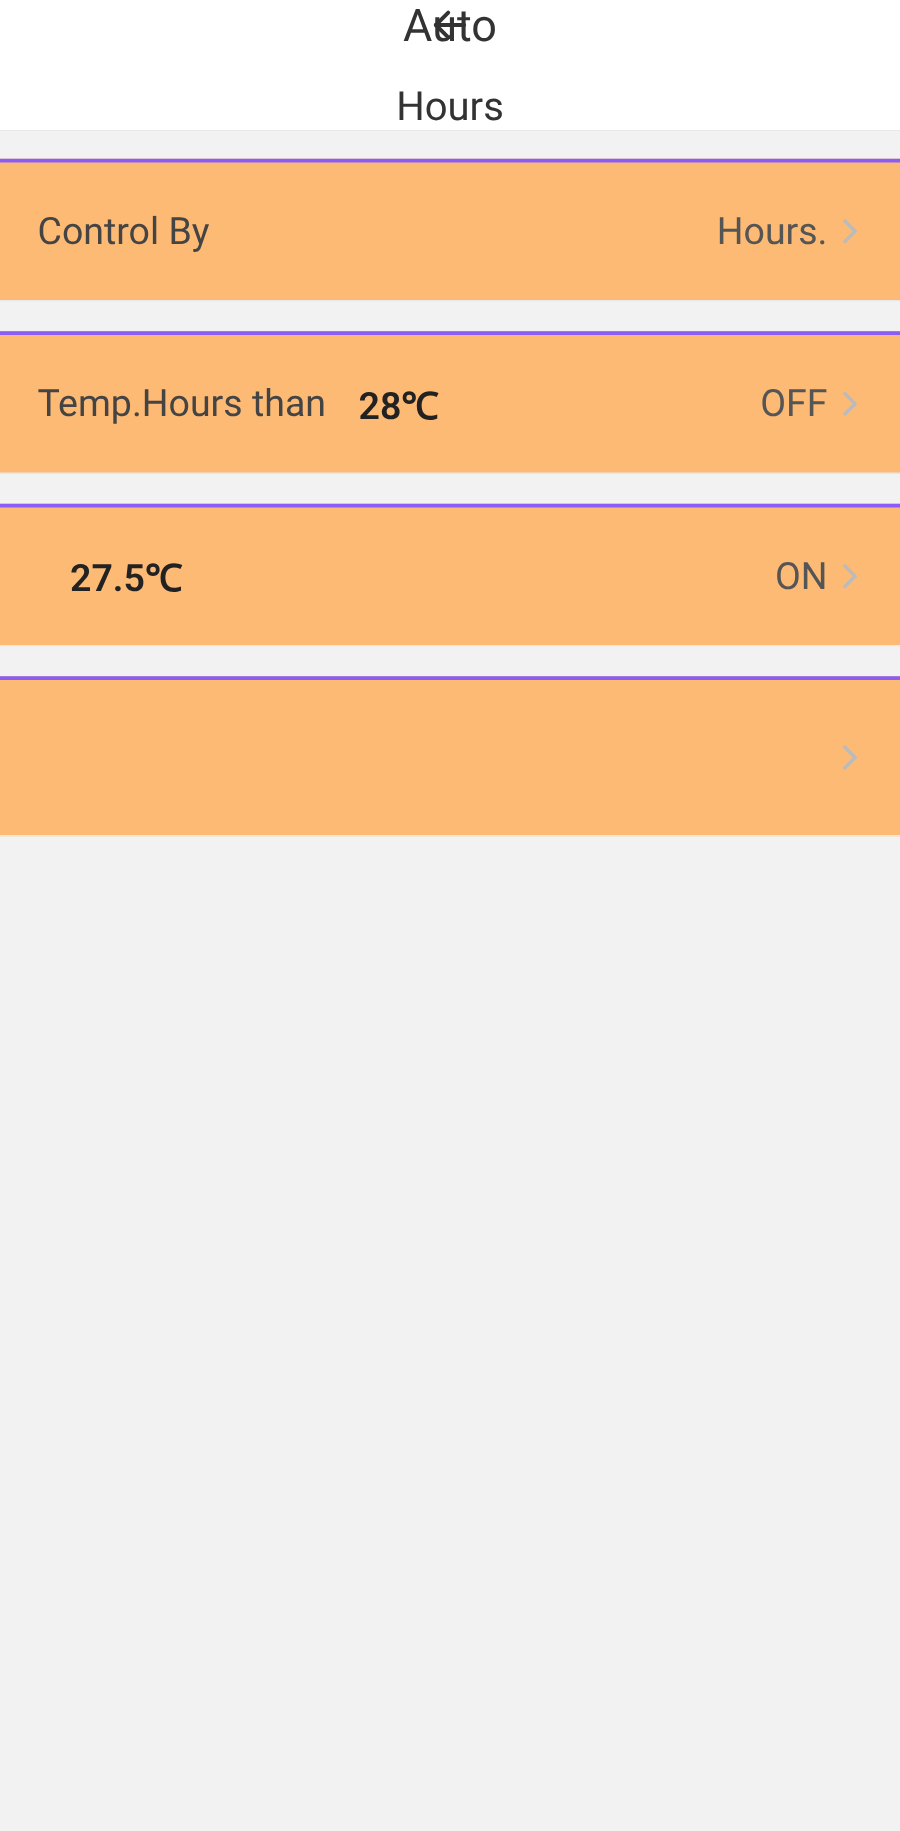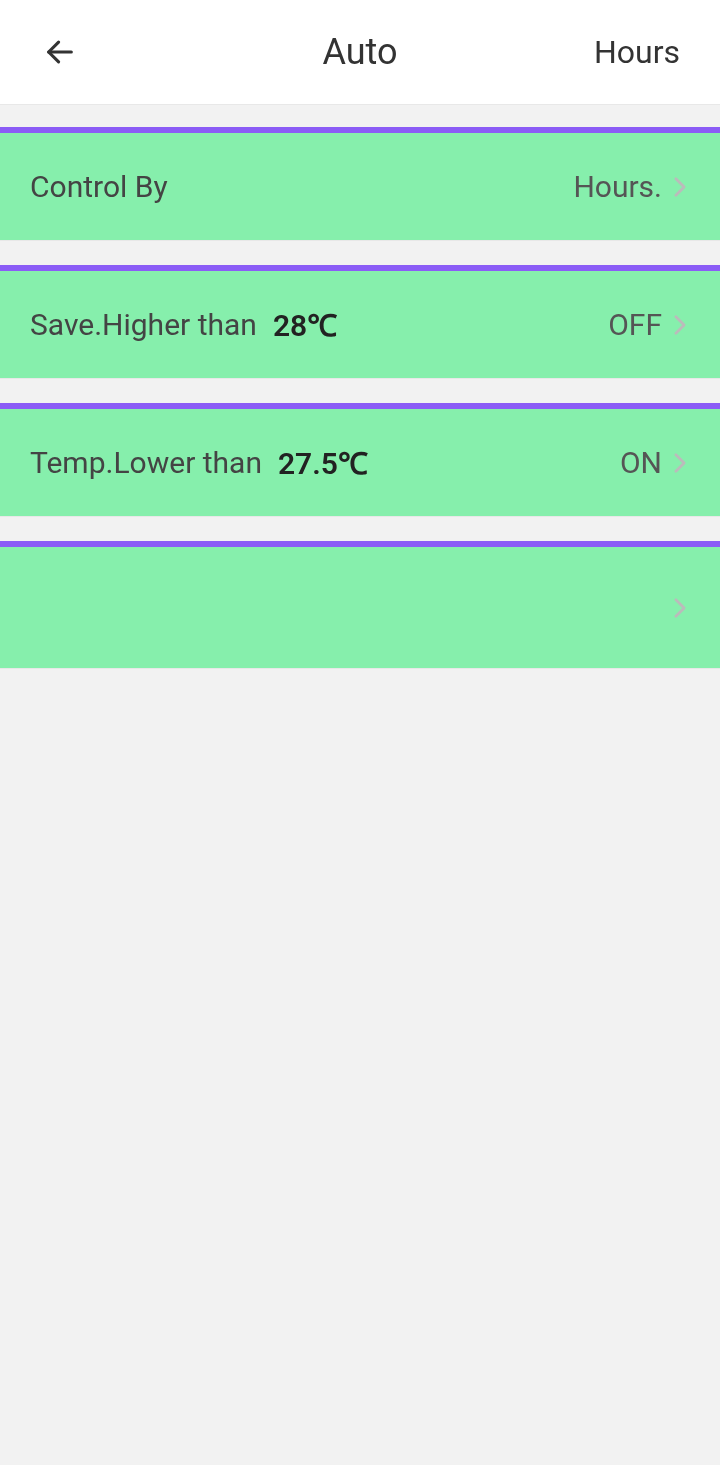--- a/index.html
+++ b/index.html
@@ -15,20 +15,21 @@
       overflow: hidden;
     }
     .header {
       background: #ffffff;
       height: 105px;
       display: flex;
       align-items: center;
       justify-content: space-between;
       padding: 0 40px;
       border-bottom: 1px solid #e8e8e8;
+      flex-direction: column;
     }
     .back-btn {
       width: 40px;
       height: 40px;
       display: flex;
       align-items: center;
       justify-content: center;
       cursor: pointer;
     }
     .title {
@@ -46,39 +47,39 @@
     }
     .spacer {
       height: 22px;
       background: #f2f2f2;
     }
     .spacer-small {
       height: 24px;
       background: #f2f2f2;
     }
     .row {
-      background: #86efac;
+      background: #fdba74;
       height: 114px;
       display: flex;
       align-items: center;
       padding: 0 30px;
       cursor: pointer;
-      border-top: 6px solid #8b5cf6;
+      border-top: 3px solid #8b5cf6;
       border-bottom: 1px solid #e8e8e8;
     }
     .row-label {
       font-size: 30px;
       color: #444444;
       font-weight: 400;
     }
     .row-bold-value {
       font-size: 30px;
       color: #222222;
       font-weight: 600;
-      margin-left: 16px;
+      margin-left: 26px;
     }
     .row-right {
       margin-left: auto;
       display: flex;
       align-items: center;
     }
     .row-value {
       font-size: 30px;
       color: #555555;
       font-weight: 400;
@@ -119,36 +120,35 @@
       <svg width="16" height="22" viewBox="0 0 10 16" fill="none" stroke="#bbbbbb" stroke-width="2" stroke-linecap="round" stroke-linejoin="round">
         <polyline points="2 2 8 8 2 14"></polyline>
       </svg>
     </span>
   </div>
 </div>
 
 <div class="spacer-small"></div>
 
 <div class="row">
-  <span class="row-label">Save.Higher than</span>
+  <span class="row-label">Temp.Hours than</span>
   <span class="row-bold-value">28℃</span>
   <div class="row-right">
     <span class="row-value">OFF</span>
     <span class="chevron">
       <svg width="16" height="22" viewBox="0 0 10 16" fill="none" stroke="#bbbbbb" stroke-width="2" stroke-linecap="round" stroke-linejoin="round">
         <polyline points="2 2 8 8 2 14"></polyline>
       </svg>
     </span>
   </div>
 </div>
 
 <div class="spacer-small"></div>
 
 <div class="row">
-  <span class="row-label">Temp.Lower than</span>
   <span class="row-bold-value">27.5℃</span>
   <div class="row-right">
     <span class="row-value">ON</span>
     <span class="chevron">
       <svg width="16" height="22" viewBox="0 0 10 16" fill="none" stroke="#bbbbbb" stroke-width="2" stroke-linecap="round" stroke-linejoin="round">
         <polyline points="2 2 8 8 2 14"></polyline>
       </svg>
     </span>
   </div>
 </div>

